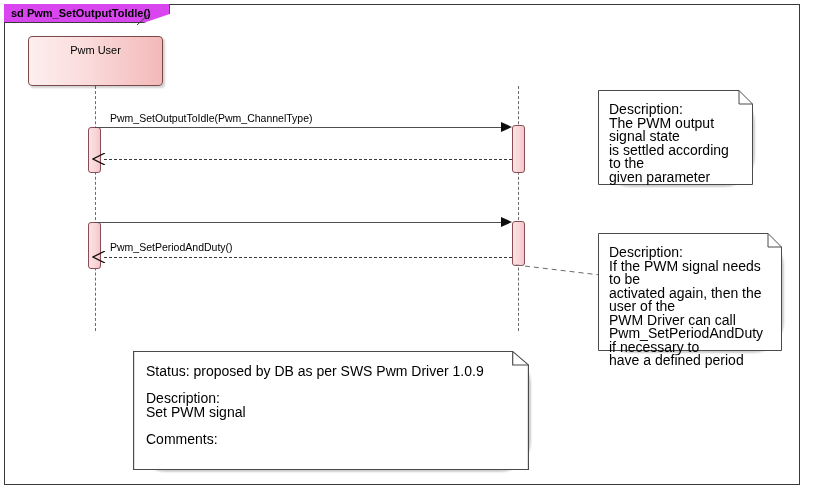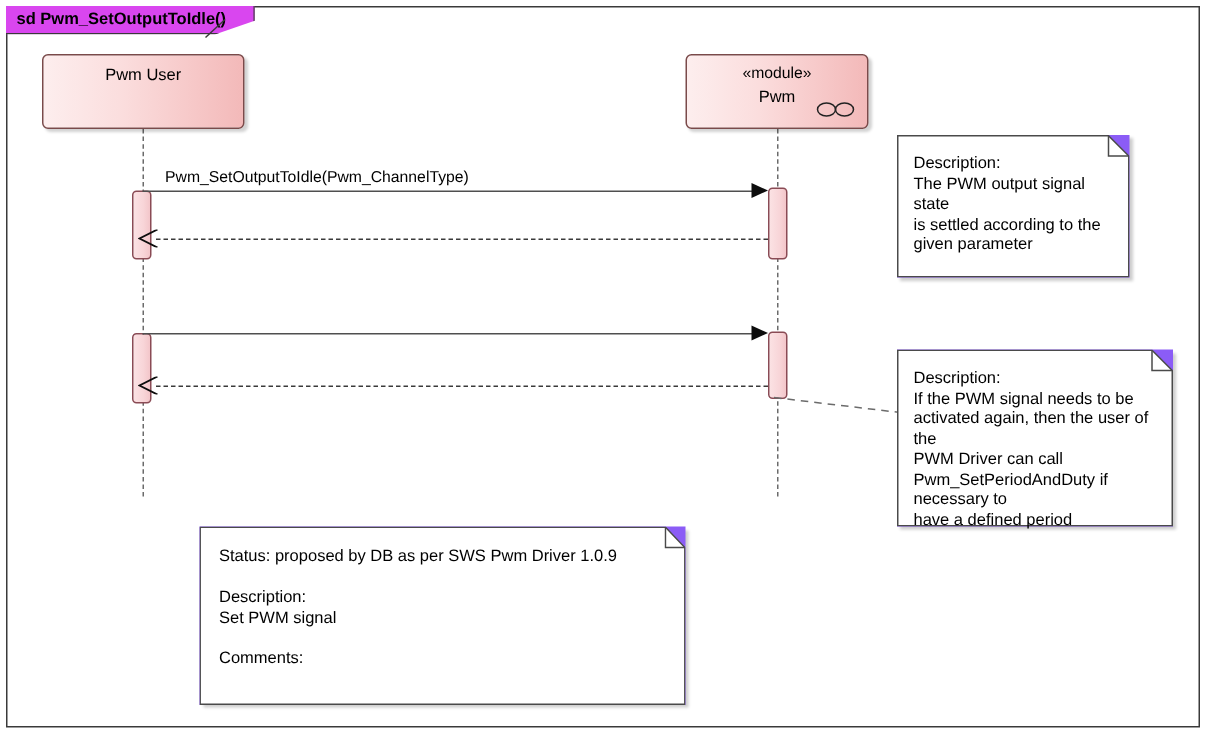--- a/index.html
+++ b/index.html
@@ -131,25 +131,26 @@
   }
   .arrow-open {
     position: absolute;
     width: 14px;
     height: 12px;
   }
 
   
   .note {
     position: absolute;
-    background: #8b5cf6;
-    box-sizing: border-box;
-    font-size: 11px;
+    background: #a16207;
+    box-sizing: border-box;
+    font-size: 14px;
     line-height: 13.5px;
     box-shadow: 2px 2px 2px rgba(0,0,0,0.20);
+    border-radius: 31px;
   }
   .note-shape {
     position: absolute;
     left: 0;
     top: 0;
     width: 100%;
     height: 100%;
   }
   .note-text {
     position: relative;
@@ -174,48 +175,40 @@
   </svg>
 
   <div class="lifeline-line" style="left:95px; top:86px; height:245px;"></div>
 
   <div class="head-box" style="left:28px; top:36px; width:135px; height:50px;">
     <span class="head-name">Pwm User</span>
   </div>
 
   <div class="lifeline-line" style="left:518px; top:86px; height:245px;"></div>
 
-  <div class="head-box" style="left:457px; top:36px; width:122px; height:50px;">
-    <span class="head-stereotype">«module»</span>
-    <span class="head-name" style="margin-top:2px;">Pwm</span>
-    <svg class="module-icon" viewBox="0 0 26 12">
-      <ellipse cx="7" cy="6" rx="6" ry="4.3" fill="none" stroke="#222" stroke-width="1"></ellipse>
-      <ellipse cx="19" cy="6" rx="6" ry="4.3" fill="none" stroke="#222" stroke-width="1"></ellipse>
-      <line x1="13" y1="6" x2="13" y2="6" stroke="#222" stroke-width="1"></line>
-    </svg>
-  </div>
 
   <div class="activation" style="left:88px; top:127px; width:13px; height:46px;"></div>
   <div class="activation" style="left:512px; top:125px; width:13px; height:48px;"></div>
 
   <div class="activation" style="left:88px; top:222px; width:13px; height:47px;"></div>
   <div class="activation" style="left:512px; top:221px; width:13px; height:45px;"></div>
 
   <div class="msg-label" style="left:110px; top:112px; width:395px;">Pwm_SetOutputToIdle(Pwm_ChannelType)</div>
   <div class="msg-line" style="left:95px; top:127px; width:410px;"></div>
   <div class="arrow-solid" style="left:501px; top:122px;"></div>
 
   <div class="msg-line ret" style="left:104px; top:159px; width:408px;"></div>
   <svg class="arrow-open" viewBox="0 0 14 12" style="left:92px; top:153px;">
     <polyline points="13,0 1,6 13,12" fill="none" stroke="#0d0d0d" stroke-width="1.3"></polyline>
   </svg>
 
   <div class="msg-line" style="left:95px; top:222px; width:410px;"></div>
   <div class="arrow-solid" style="left:501px; top:217px;"></div>
 
+  <div class="msg-label" style="left:110px; top:241px; width:395px;">Pwm_SetPeriodAndDuty()</div>
   <div class="msg-line ret" style="left:104px; top:257px; width:408px;"></div>
   <svg class="arrow-open" viewBox="0 0 14 12" style="left:92px; top:251px;">
     <polyline points="13,0 1,6 13,12" fill="none" stroke="#0d0d0d" stroke-width="1.3"></polyline>
   </svg>
 
   <svg class="anchor" style="left:512px; top:255px; width:92px; height:25px;" viewBox="0 0 92 25">
     <line x1="4" y1="10" x2="88" y2="20" stroke="#6b6b6b" stroke-width="1" stroke-dasharray="5,4"></line>
   </svg>
 
   <div class="note" style="left:598px; top:90px; width:155px; height:95px;">
@@ -235,21 +228,21 @@
       <path d="M170,0.5 L170,14 L183.5,14" fill="none" stroke="#4a4a4a" stroke-width="1"></path>
     </svg>
     <div class="note-text">Description:
 If the PWM signal needs to be
 activated again, then the user of the
 PWM Driver can call
 Pwm_SetPeriodAndDuty if necessary to
 have a defined period</div>
   </div>
 
-  <div class="note" style="left:133px; top:351px; width:324px; height:119px;">
+  <div class="note" style="left:133px; top:351px; width:396px; height:119px;">
     <svg class="note-shape" viewBox="0 0 340 119" preserveAspectRatio="none">
       <path d="M0.5,0.5 L326,0.5 L339.5,14 L339.5,118.5 L0.5,118.5 Z" fill="#ffffff" stroke="#4a4a4a" stroke-width="1"></path>
       <path d="M326,0.5 L326,14 L339.5,14" fill="none" stroke="#4a4a4a" stroke-width="1"></path>
     </svg>
     <div class="note-text" style="padding:14px 10px 8px 13px;">Status: proposed by DB as per SWS Pwm Driver 1.0.9
 
 Description:
 Set PWM signal
 
 Comments:</div>

